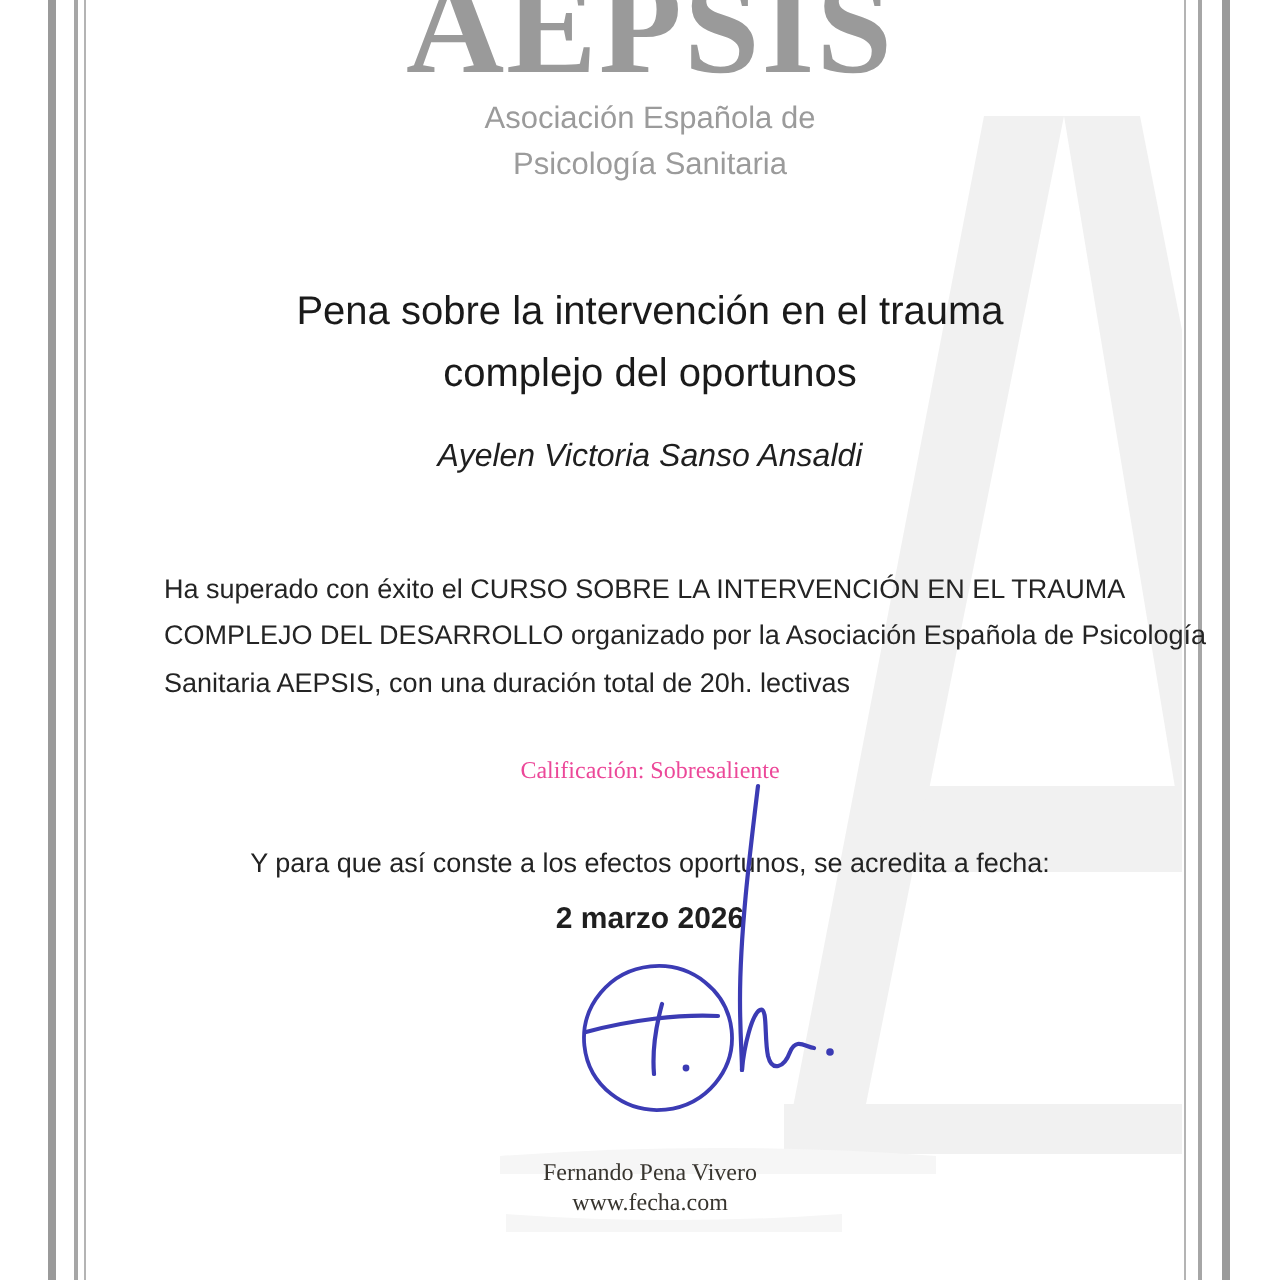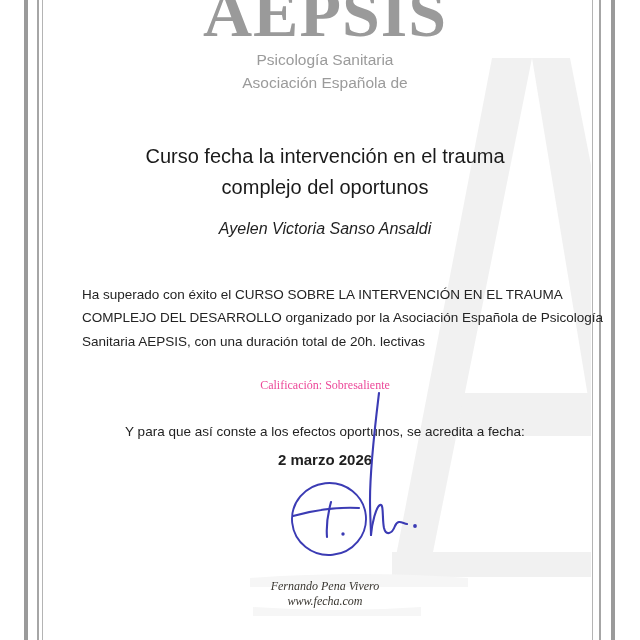--- a/index.html
+++ b/index.html
@@ -33,21 +33,21 @@
     font-size:13.5px;line-height:23.4px;color:#242424;
   }
   .grade{
     top:378px;font-family:"Liberation Serif", serif;
     font-size:12px;color:#ec4899;
   }
   .attest{top:424px;font-size:13.5px;color:#232323;}
   .cert-date{top:451px;font-size:15px;color:#1f1f1f;font-weight:bold;}
   .footer{
     top:579px;font-family:"Liberation Serif", serif;
-    font-size:12px;line-height:15.2px;color:#38352f;font-style:italic;
+    font-size:12px;line-height:15.2px;color:#38352f;
   }
   #signature{position:absolute;left:253px;top:384px;z-index:3;}
 </style>
 </head>
 <body>
 
 <svg id="watermark" width="640" height="640" viewBox="0 0 640 640" aria-hidden="true">
   <g fill="#f1f1f1">
 
     <polygon points="492,58 532,58 428,577 392,577"></polygon>
@@ -69,26 +69,26 @@
 <div class="vline vl-mid" style="left:36.5px"></div>
 <div class="vline vl-inner" style="left:41.5px"></div>
 <div class="vline vl-inner" style="left:592px"></div>
 <div class="vline vl-mid" style="left:599px"></div>
 <div class="vline vl-outer" style="left:611px"></div>
 
 <div class="content layer logo-clip">
   <div class="logo-text">AEPSIS</div>
 </div>
 <div class="content layer subtitle">
+  <div>Asociación Española de</div>
   <div>Psicología Sanitaria</div>
-  <div>Asociación Española de</div>
 </div>
 
 <div class="content layer course-title">
-  <div>Curso fecha la intervención en el trauma</div>
+  <div>Pena sobre la intervención en el trauma</div>
   <div>complejo del oportunos</div>
 </div>
 
 <div class="content layer recipient">Ayelen Victoria Sanso Ansaldi</div>
 
 <div class="content layer body-par">Ha superado con éxito el CURSO SOBRE LA INTERVENCIÓN EN EL TRAUMA COMPLEJO DEL DESARROLLO organizado por la Asociación Española de Psicología Sanitaria AEPSIS, con una duración total de 20h. lectivas</div>
 
 <div class="content layer grade">Calificación: Sobresaliente</div>
 
 <div class="content layer attest">Y para que así conste a los efectos oportunos, se acredita a fecha:</div>

